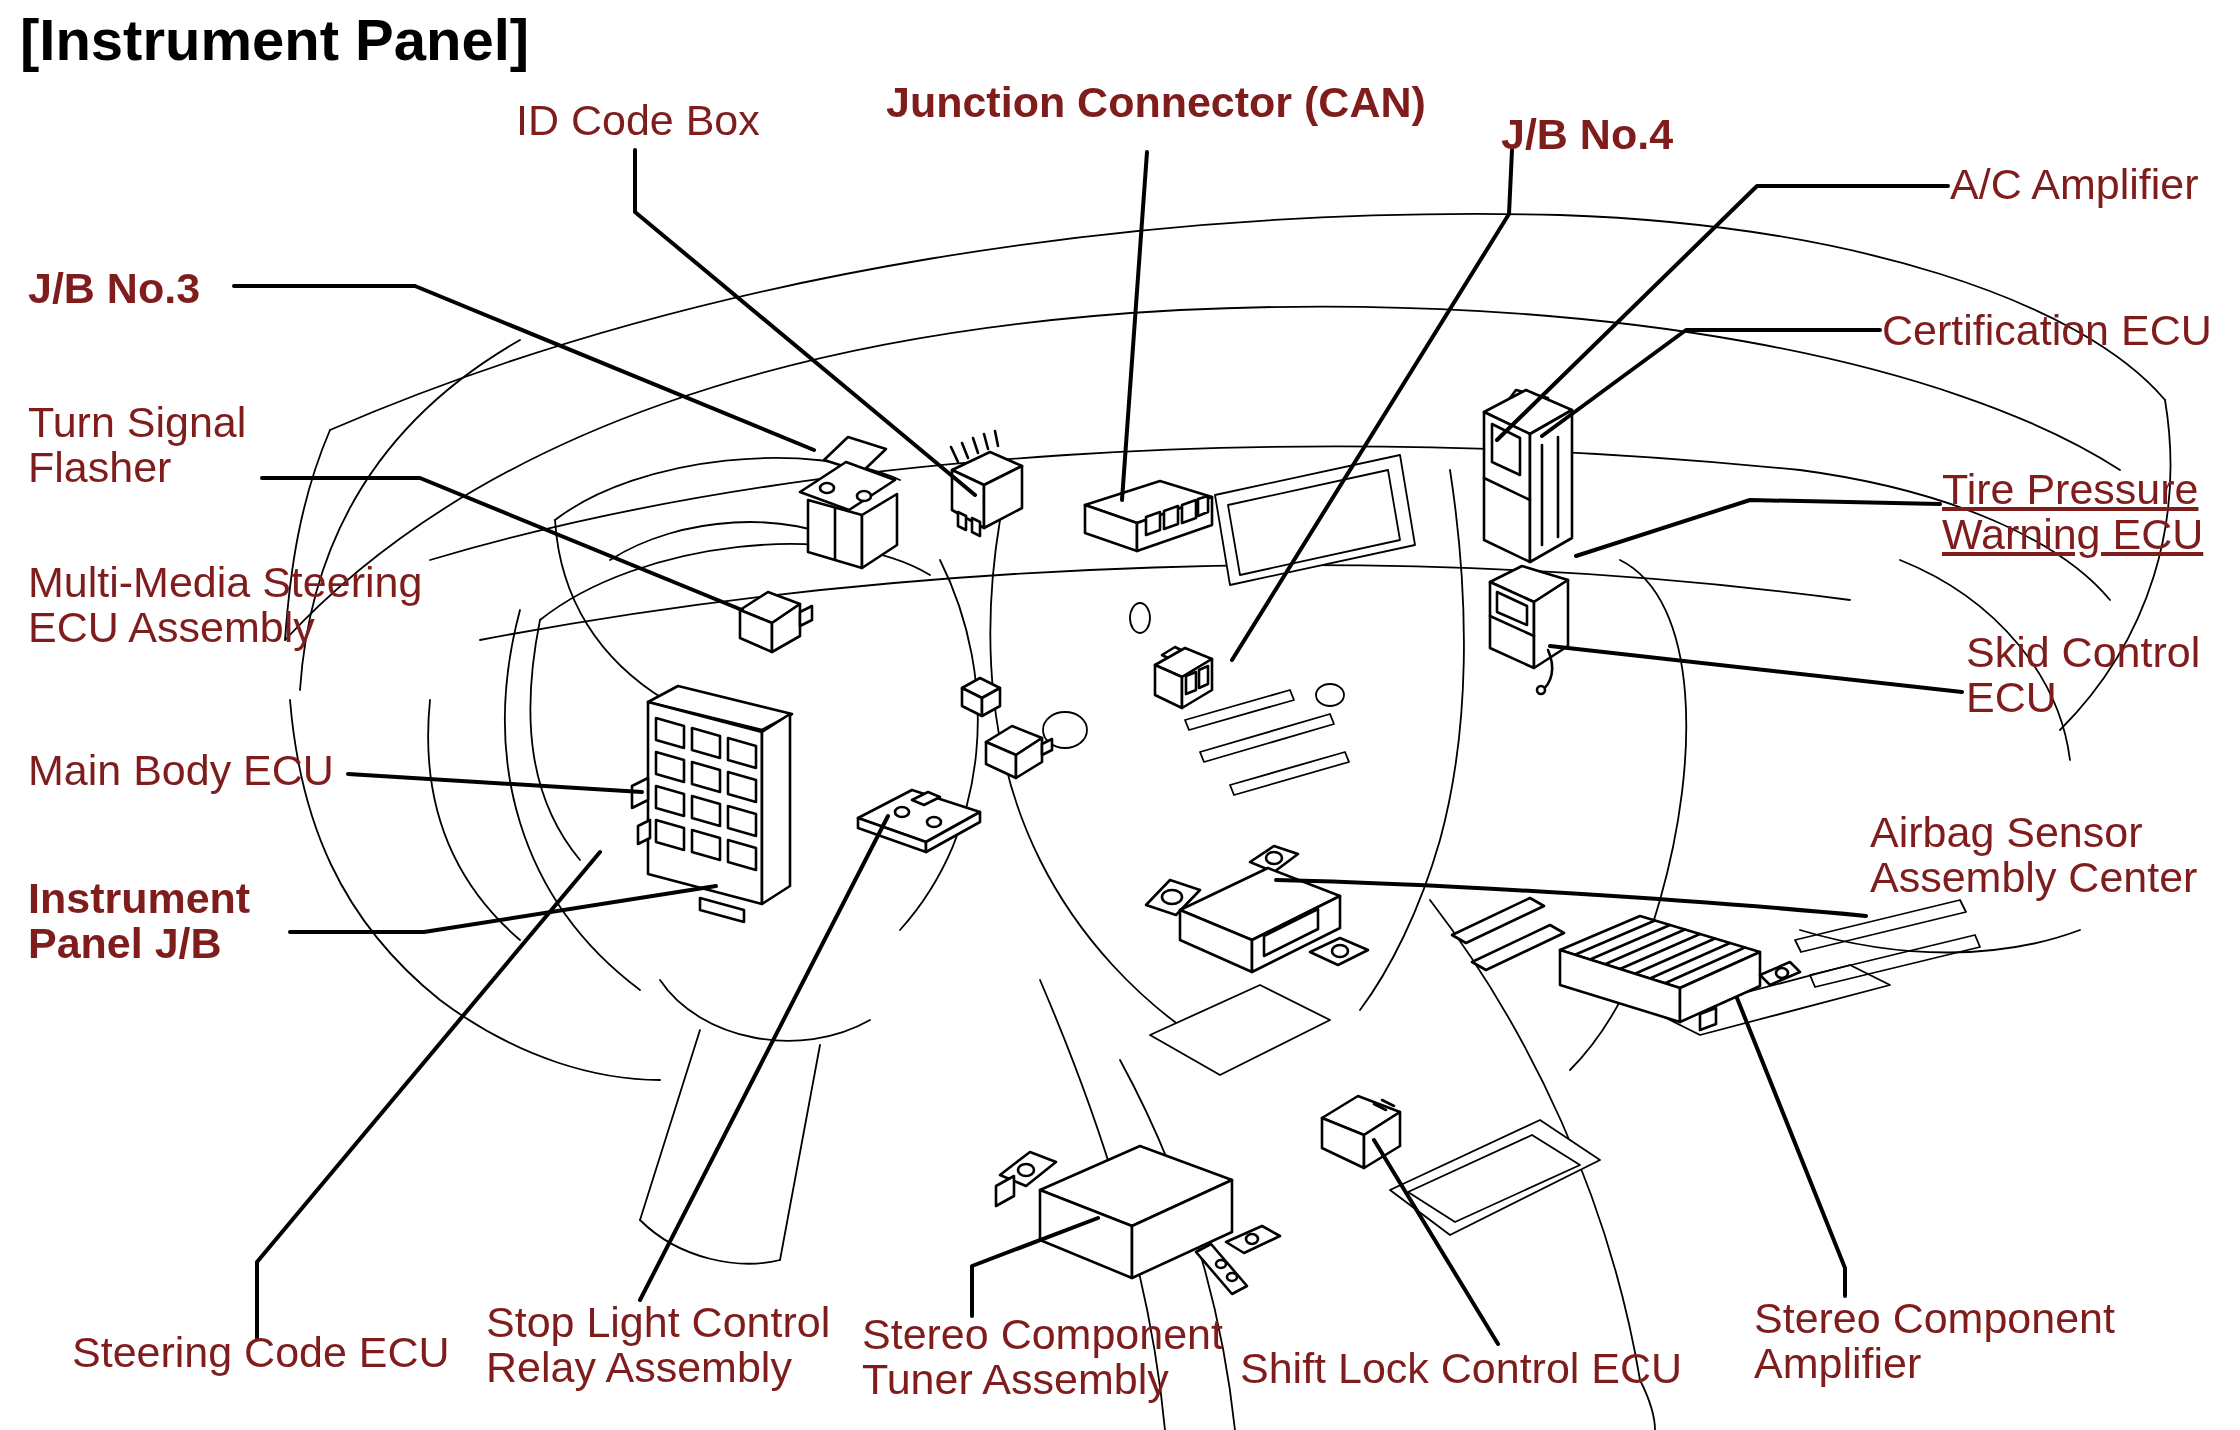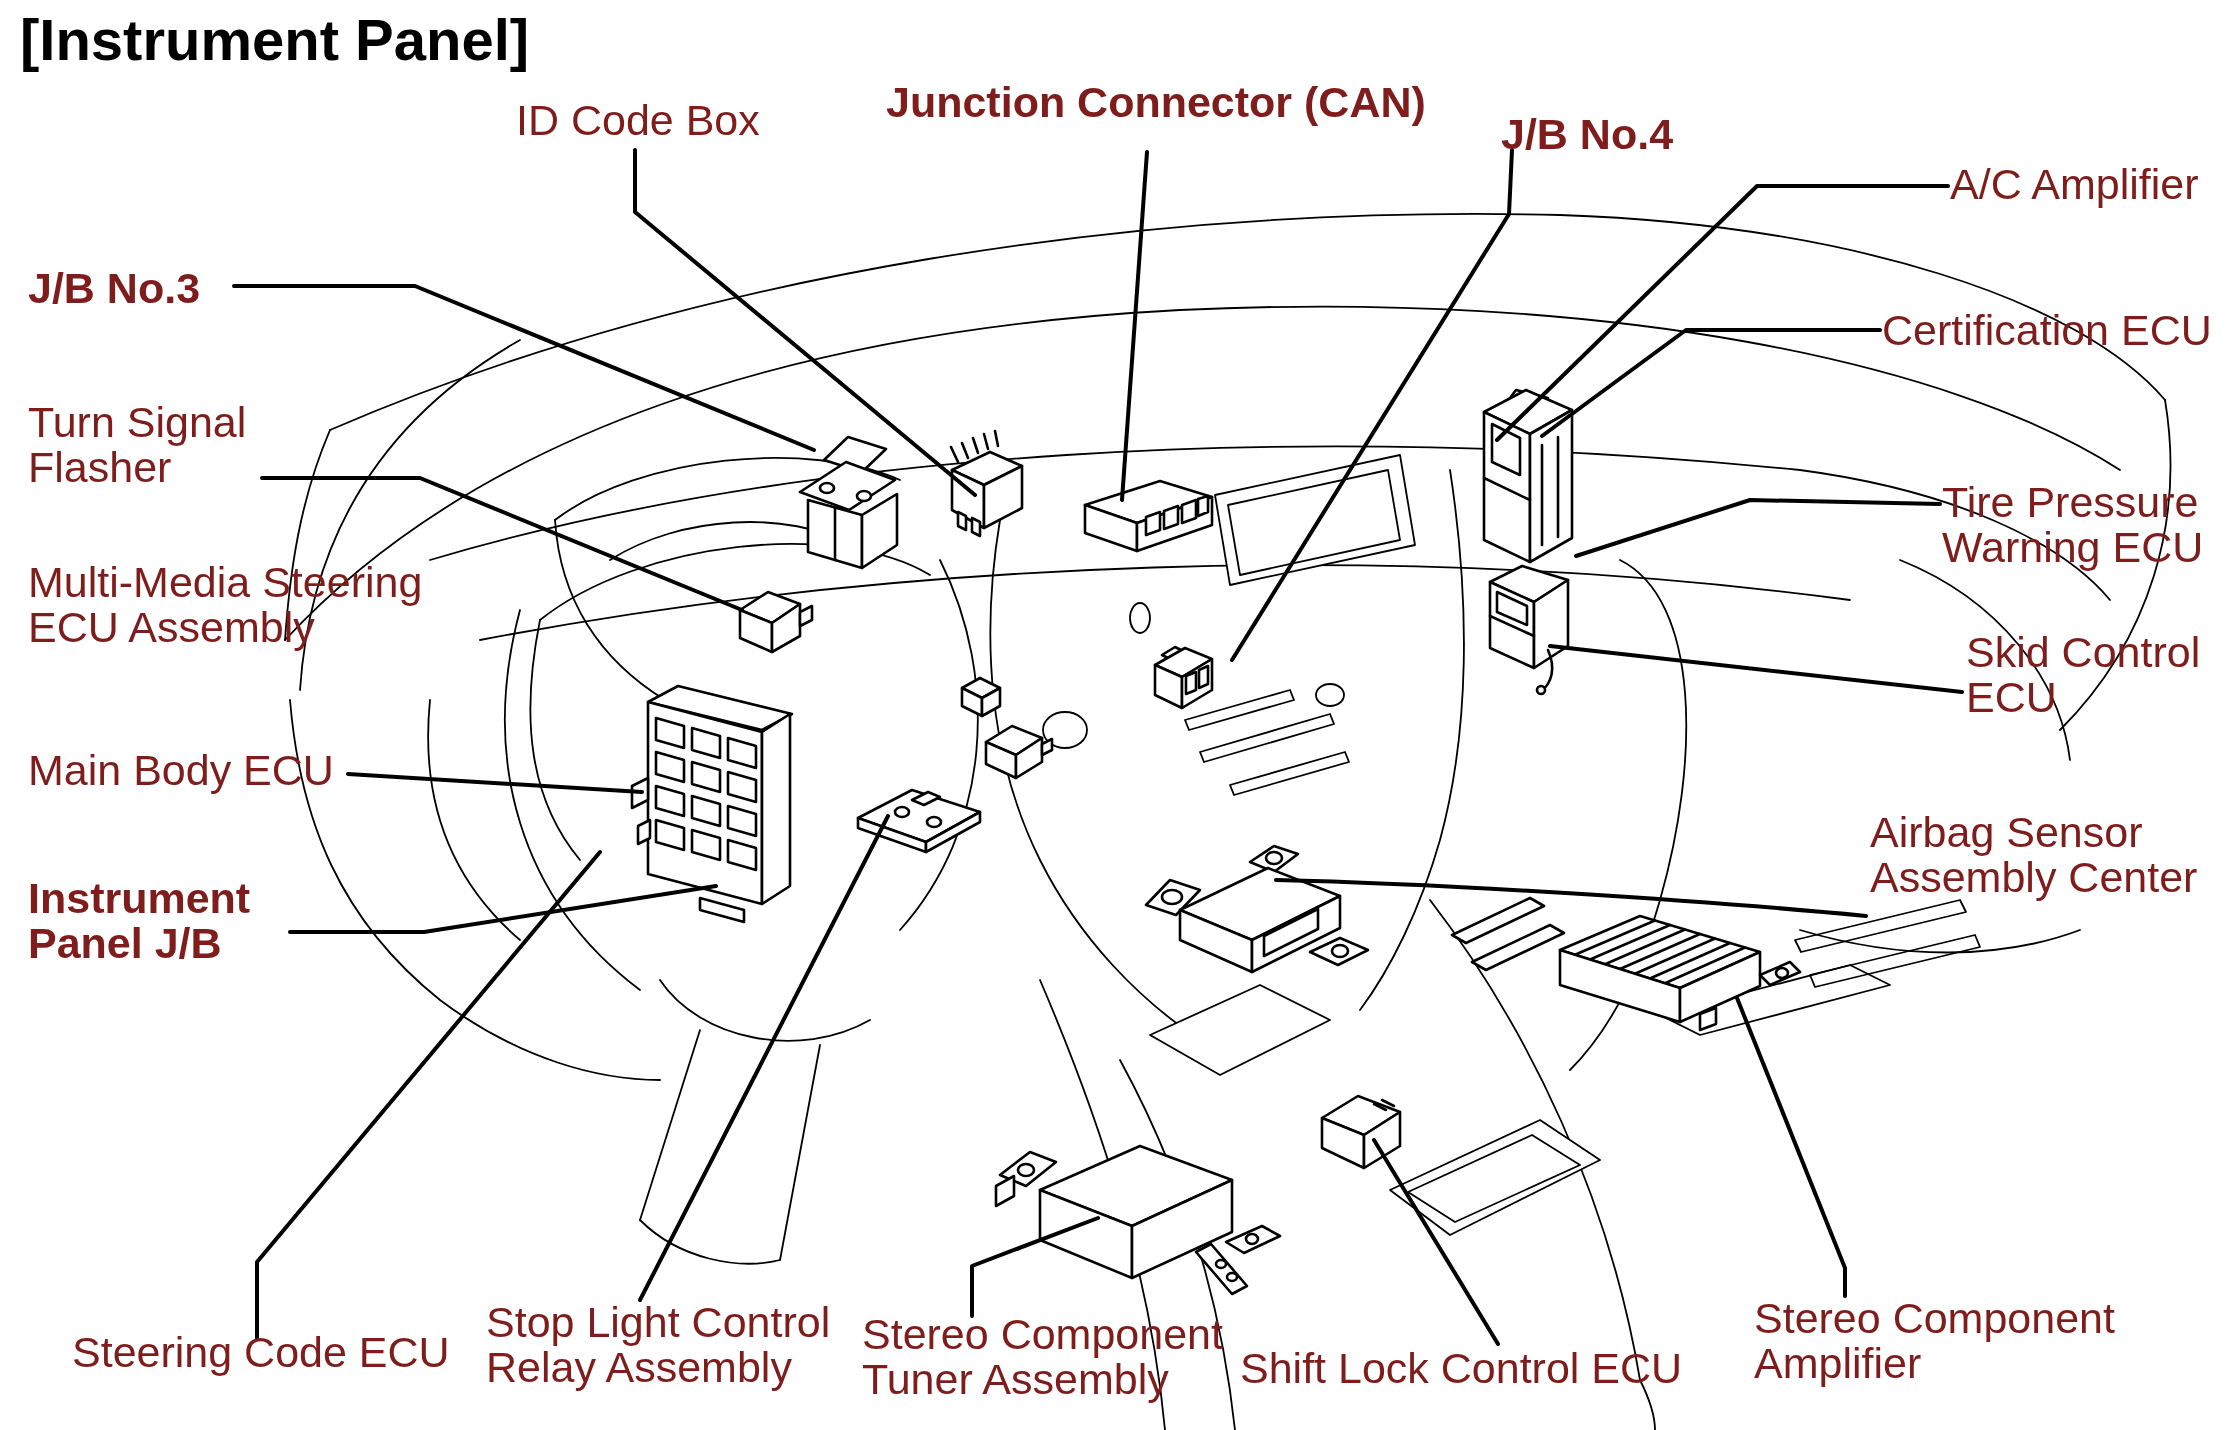--- a/index.html
+++ b/index.html
@@ -253,21 +253,21 @@
   <div id="title">[Instrument Panel]</div>
 
   <div class="lbl" style="left:516px;top:98px;">ID Code Box</div>
   <div class="lbl bold" style="left:886px;top:80px;">Junction Connector (CAN)</div>
   <div class="lbl bold" style="left:1458px;top:112px;margin-left:43px;">J/B No.4</div>
   <div class="lbl" style="left:1950px;top:162px;">A/C Amplifier</div>
   <div class="lbl bold" style="left:28px;top:266px;">J/B No.3</div>
   <div class="lbl" style="left:1882px;top:308px;">Certification ECU</div>
   <div class="lbl" style="left:28px;top:400px;">Turn Signal
 Flasher</div>
-  <div class="lbl" style="left:1942px;top:480px;">Tire Pressure
+  <div class="lbl" style="left:1942px;top:467px;text-decoration:underline;">Tire Pressure
 Warning ECU</div>
   <div class="lbl" style="left:28px;top:560px;">Multi-Media Steering
 ECU Assembly</div>
   <div class="lbl" style="left:1966px;top:630px;">Skid Control
 ECU</div>
   <div class="lbl" style="left:28px;top:748px;">Main Body ECU</div>
   <div class="lbl" style="left:1870px;top:810px;">Airbag Sensor
 Assembly Center</div>
   <div class="lbl bold" style="left:28px;top:876px;">Instrument
 Panel J/B</div>

